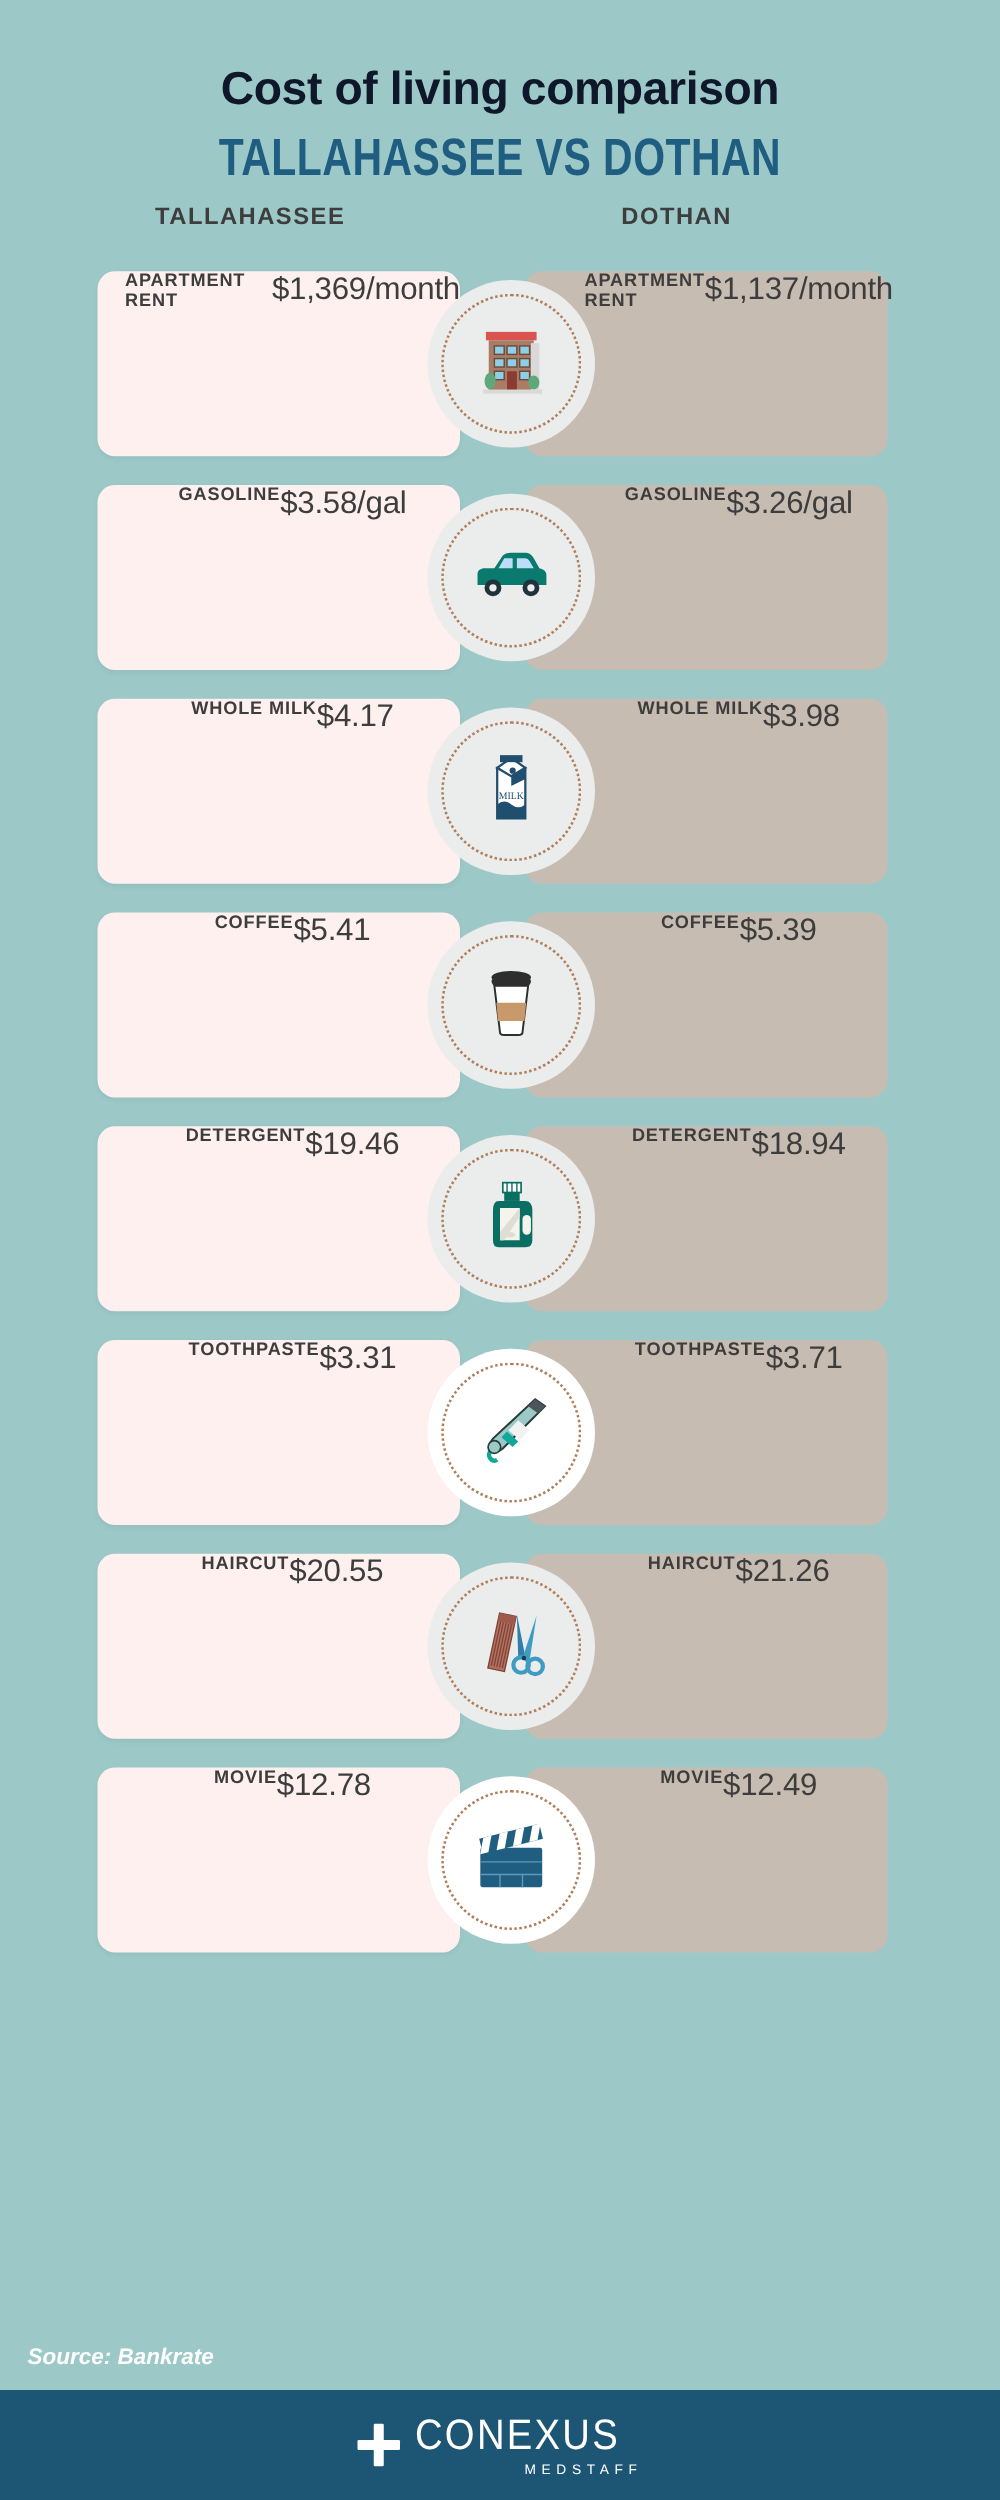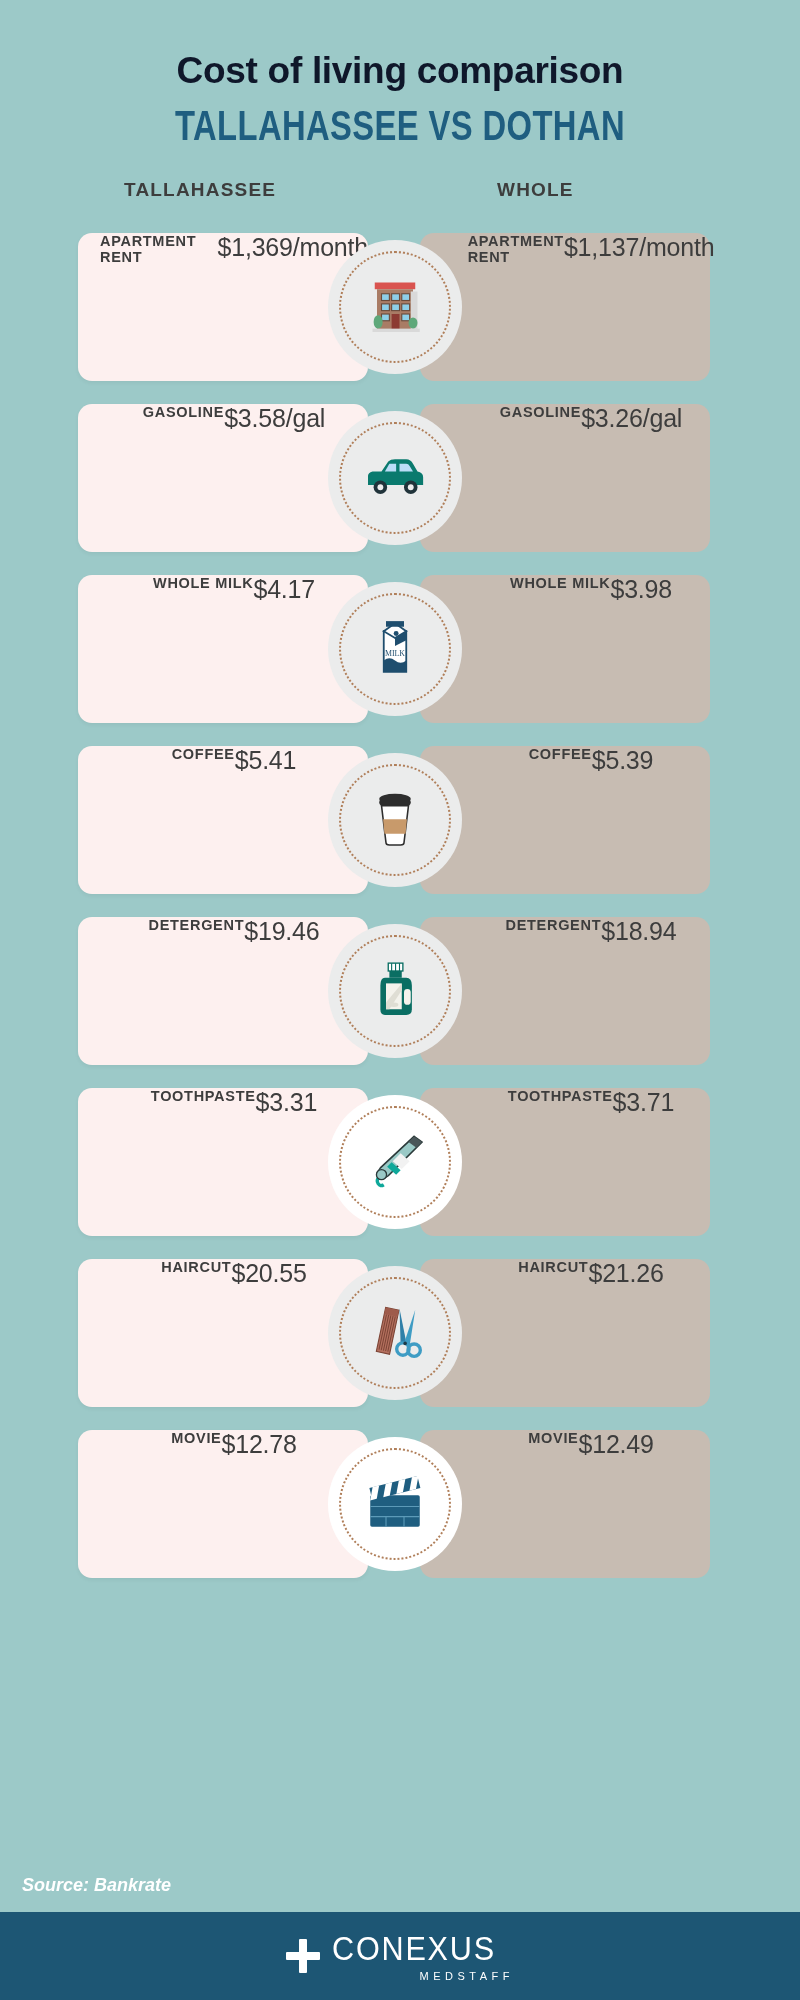--- a/index.html
+++ b/index.html
@@ -46,21 +46,21 @@
     letter-spacing: 0.5px;
     line-height: 1;
     transform: scaleX(0.78);
     transform-origin: center;
   }
 
   
   .col-headers {
     position: relative;
     height: 48px;
-    margin-top: 32px;
+    margin-top: 16px;
   }
   .col-head {
     position: absolute;
     top: 0;
     font-size: 19px;
     font-weight: bold;
     color: #3D3D3D;
     letter-spacing: 1.2px;
   }
   .col-head.left  { left: 124px; }
@@ -114,21 +114,21 @@
   .item-value {
     font-size: 25px;
     font-weight: normal;
     color: #3D3D3D;
     letter-spacing: -0.2px;
   }
 
   
   .medallion {
     position: absolute;
-    left: 328px;
+    left: 342px;
     top: 7px;
     width: 134px;
     height: 134px;
     border-radius: 50%;
     background: #EBECEC;
     display: flex;
     align-items: center;
     justify-content: center;
     z-index: 5;
   }
@@ -222,21 +222,21 @@
 
 <div id="page">
 
   <div class="header">
     <div class="title">Cost of living comparison</div>
     <div class="subtitle">TALLAHASSEE VS DOTHAN</div>
   </div>
 
   <div class="col-headers">
     <div class="col-head left">TALLAHASSEE</div>
-    <div class="col-head right">WHOLE</div>
+    <div class="col-head right">DOTHAN</div>
   </div>
 
   <div class="rows" id="rows">
       <div class="row">
         <div class="card left">
           <div class="item-label">APARTMENT RENT</div>
           <div class="item-value">$1,369/month</div>
         </div>
         <div class="medallion">
           <div class="dots"></div>

